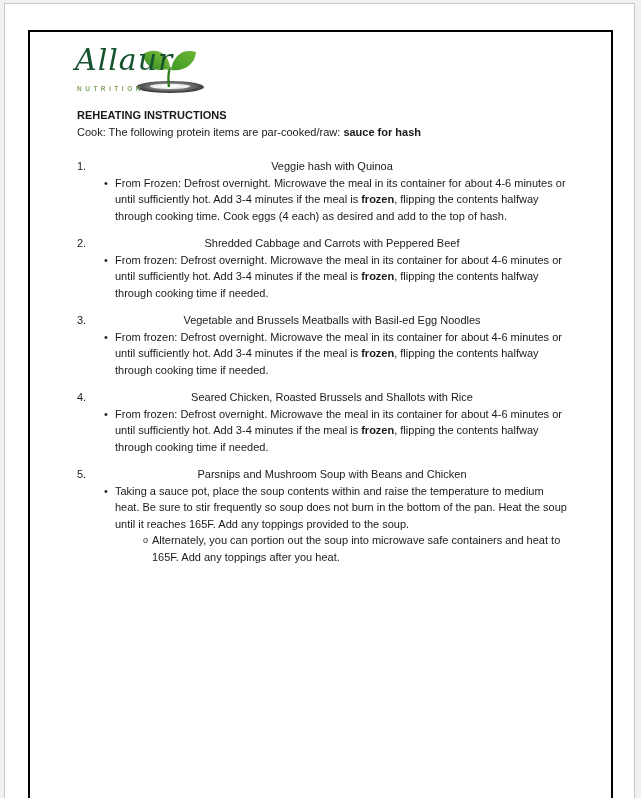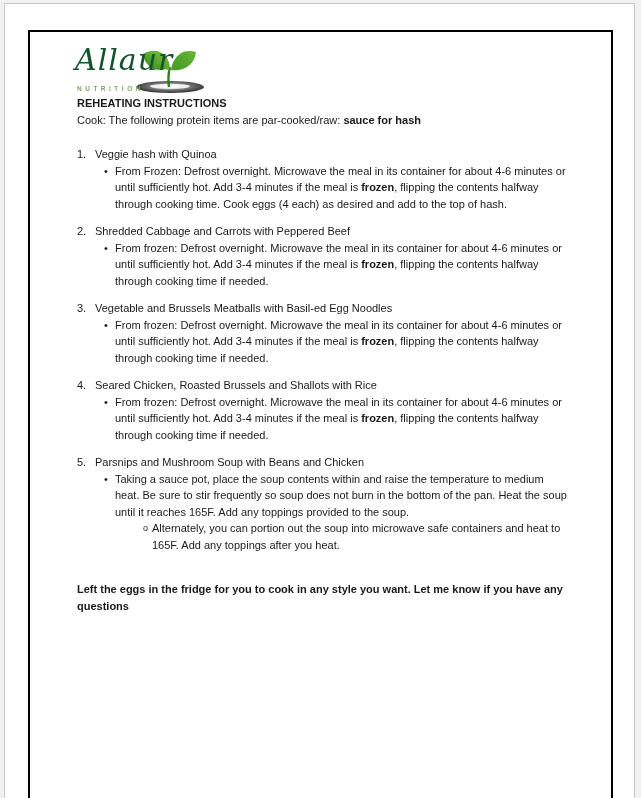--- a/index.html
+++ b/index.html
@@ -64,40 +64,41 @@
     position: absolute;
     left: 2px;
     top: 41px;
     font-size: 6.5px;
     letter-spacing: 3.5px;
     color: #83a765;
     z-index: 2;
     font-weight: bold;
   }
   .title {
-    margin-top: 3px;
+    margin-top: 15px;
     font-weight: bold;
   }
   .note { }
   .b { font-weight: bold; }
   .list {
     margin-top: 18px;
   }
   .item {
     margin-bottom: 11px;
   }
   .item-head {
     display: flex;
   }
   .num {
     width: 18px;
     flex: 0 0 18px;
   }
   .item-title {
     flex: 1;
+    text-align: center;
   }
   .bullet-row {
     display: flex;
     margin-left: 27px;
   }
   .bullet-marker {
     width: 11px;
     flex: 0 0 11px;
     font-size: 11px;
   }
@@ -224,17 +225,16 @@
                 <span class="bullet-text"><span>Taking a sauce pot, place the soup contents within and raise the temperature to medium heat. Be sure to stir frequently so soup does not burn in the bottom of the pan. Heat the soup until it reaches 165F. Add any toppings provided to the soup.</span></span>
               </div>
               <div class="sub-bullet-row">
                 <span class="sub-bullet-marker">o</span>
                 <span class="sub-bullet-text"><span>Alternately, you can portion out the soup into microwave safe containers and heat to 165F. Add any toppings after you heat.</span></span>
               </div>
             </div>
   </div>
 </div>
 
-      <div class="closing">Left the eggs in the fridge for you to cook in any style you want. Let me know if you have any questions</div>
 
     </div>
   </div>
 </div>
 
 </body></html>

